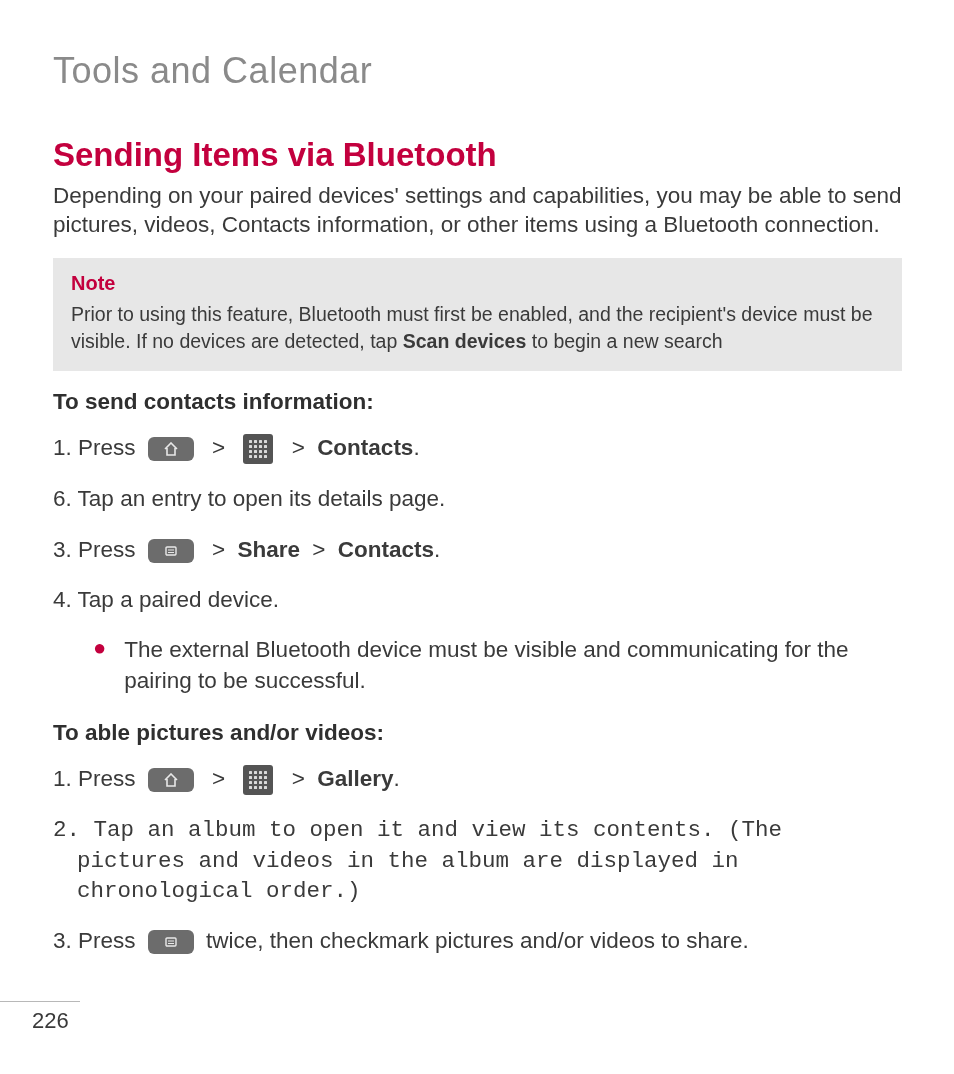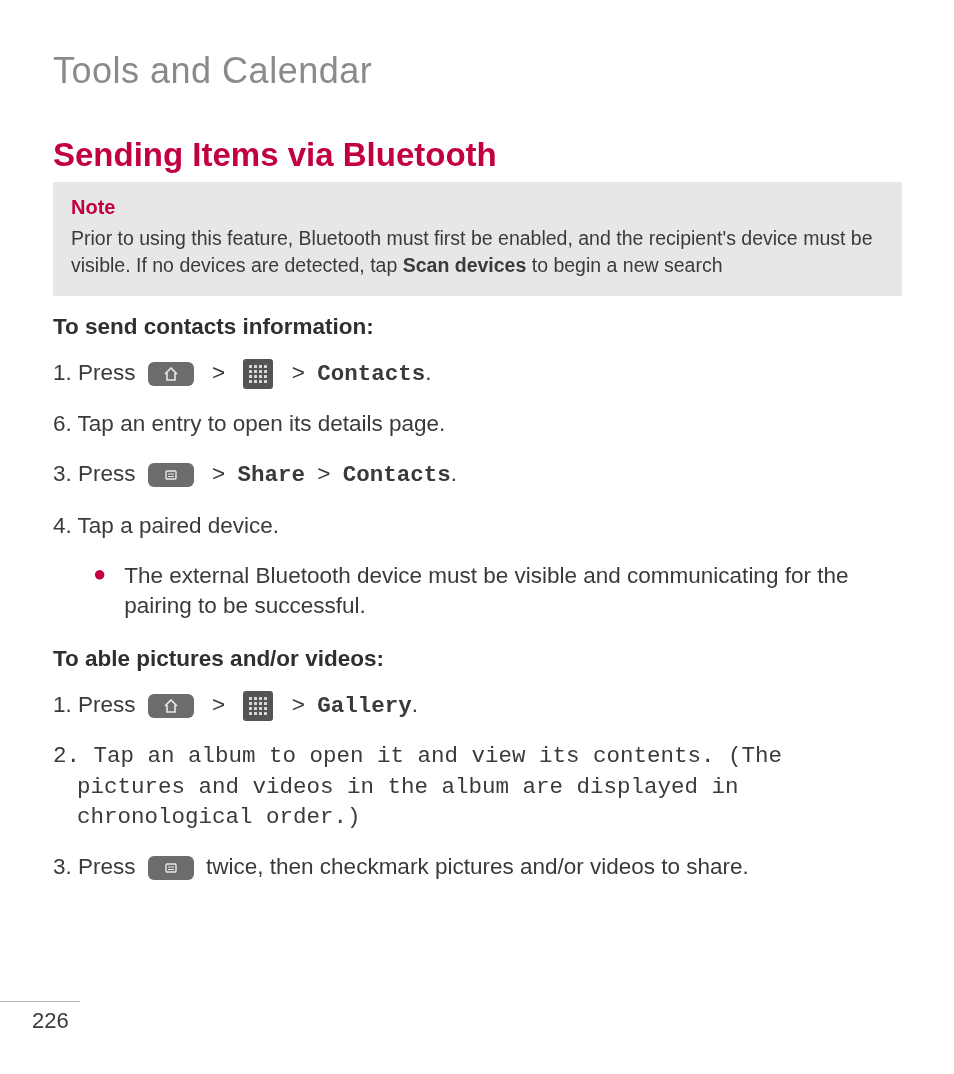--- a/index.html
+++ b/index.html
@@ -61,21 +61,21 @@
     font-size: 22.5px;
     color: #3a3a3a;
     line-height: 1.35;
     margin-bottom: 20px;
     padding-left: 0;
   }
   .step-indent {
     padding-left: 24px;
     font-family: Liberation Mono, monospace;
   }
-  .step .bold { font-weight: 700; font-family: Liberation Mono, monospace; }
+  .step .bold { font-weight: 700; }
   .gt {
     padding: 0 6px;
     color: #3a3a3a;
   }
   .bullet-row {
     display: flex;
     align-items: flex-start;
     margin: 10px 0 24px 40px;
     font-size: 22.5px;
     line-height: 1.35;
@@ -137,20 +137,21 @@
 </style>
 </head>
 <body>
 
 <div class="page">
 
   <h1 class="chapter-title">Tools and Calendar</h1>
 
   <h2 class="section-title">Sending Items via Bluetooth</h2>
 
+  <p class="intro">Depending on your paired devices' settings and capabilities, you may be able to send pictures, videos, Contacts information, or other items using a Bluetooth connection.</p>
 
   <div class="note-box">
     <div class="note-label">Note</div>
     <div class="note-text">
       <span>Prior to using this feature, Bluetooth must first be enabled, and the recipient's device must be visible. If no devices are detected, tap </span><span class="bold">Scan devices</span><span> to begin a new search</span>
     </div>
   </div>
 
   <div class="sub-heading">To send contacts information:</div>
 

